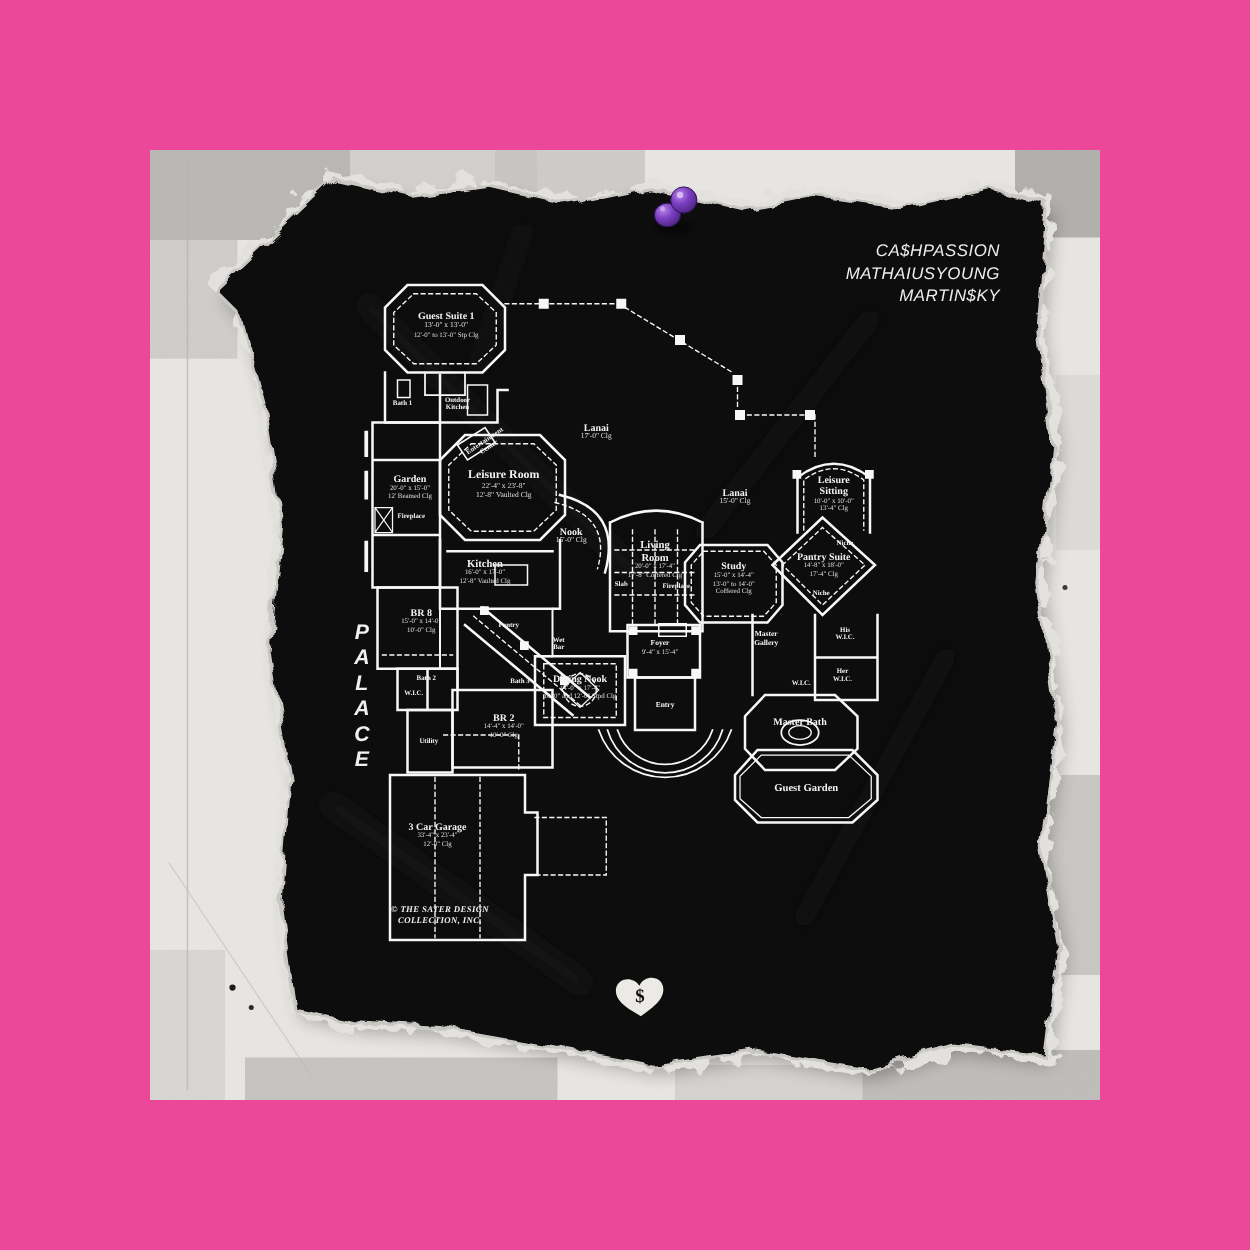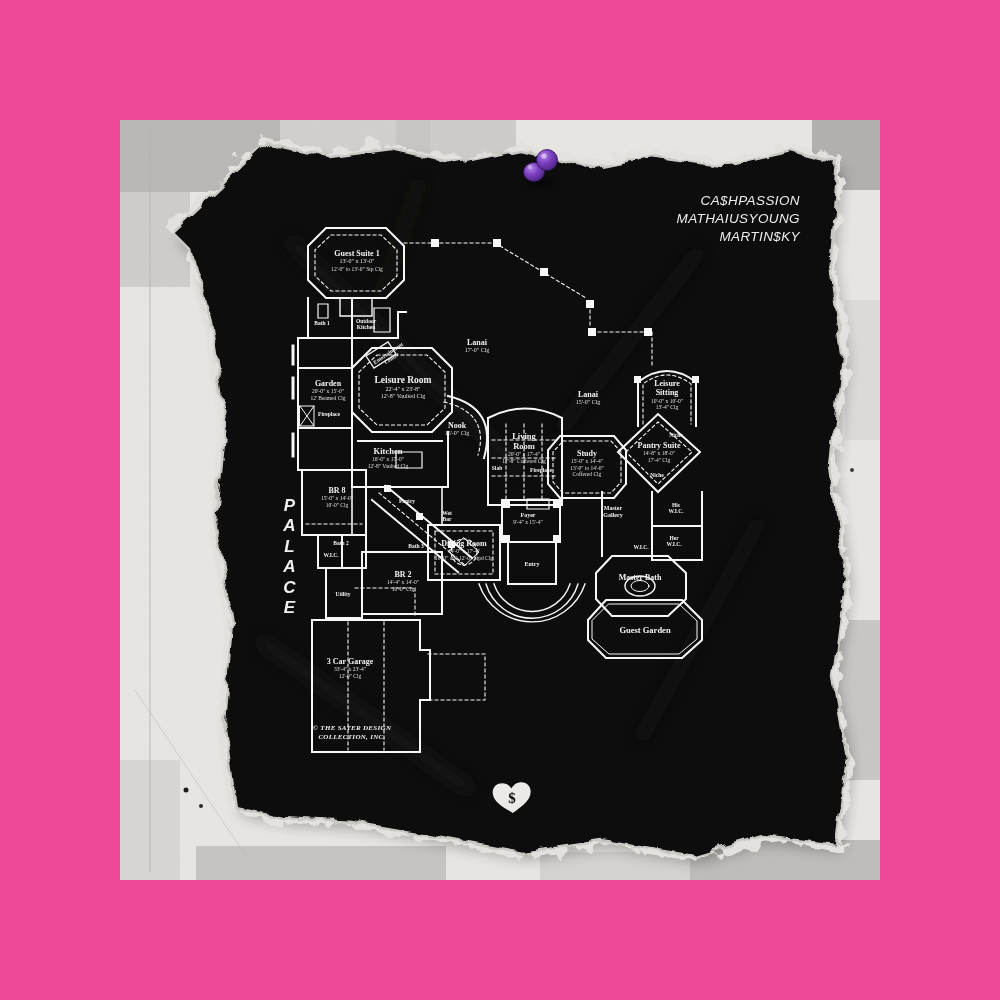--- a/index.html
+++ b/index.html
@@ -322,21 +322,21 @@
   <div class="rl" style="left:341px;top:543px">
     <span class="m5">Bath 2</span>
   </div>
   <div class="rl" style="left:331px;top:555px">
     <span class="m5">W.I.C.</span>
   </div>
   <div class="rl" style="left:416px;top:546px">
     <span class="m5">Bath 3</span>
   </div>
   <div class="rl" style="left:464px;top:550px">
-    <span class="rn">Dining Room</span>
+    <span class="rn">Dining Nook</span>
     <span class="rd5">14'-0" x 17'-4"</span>
     <span class="rd5">10'-0" and 12'-0" Stpd Clg</span>
   </div>
   <div class="rl" style="left:528px;top:519px">
     <span class="mn">Foyer</span>
     <span class="rd5">9'-4" x 15'-4"</span>
   </div>
   <div class="rl" style="left:532px;top:565px">
     <span class="mn">Entry</span>
   </div>

